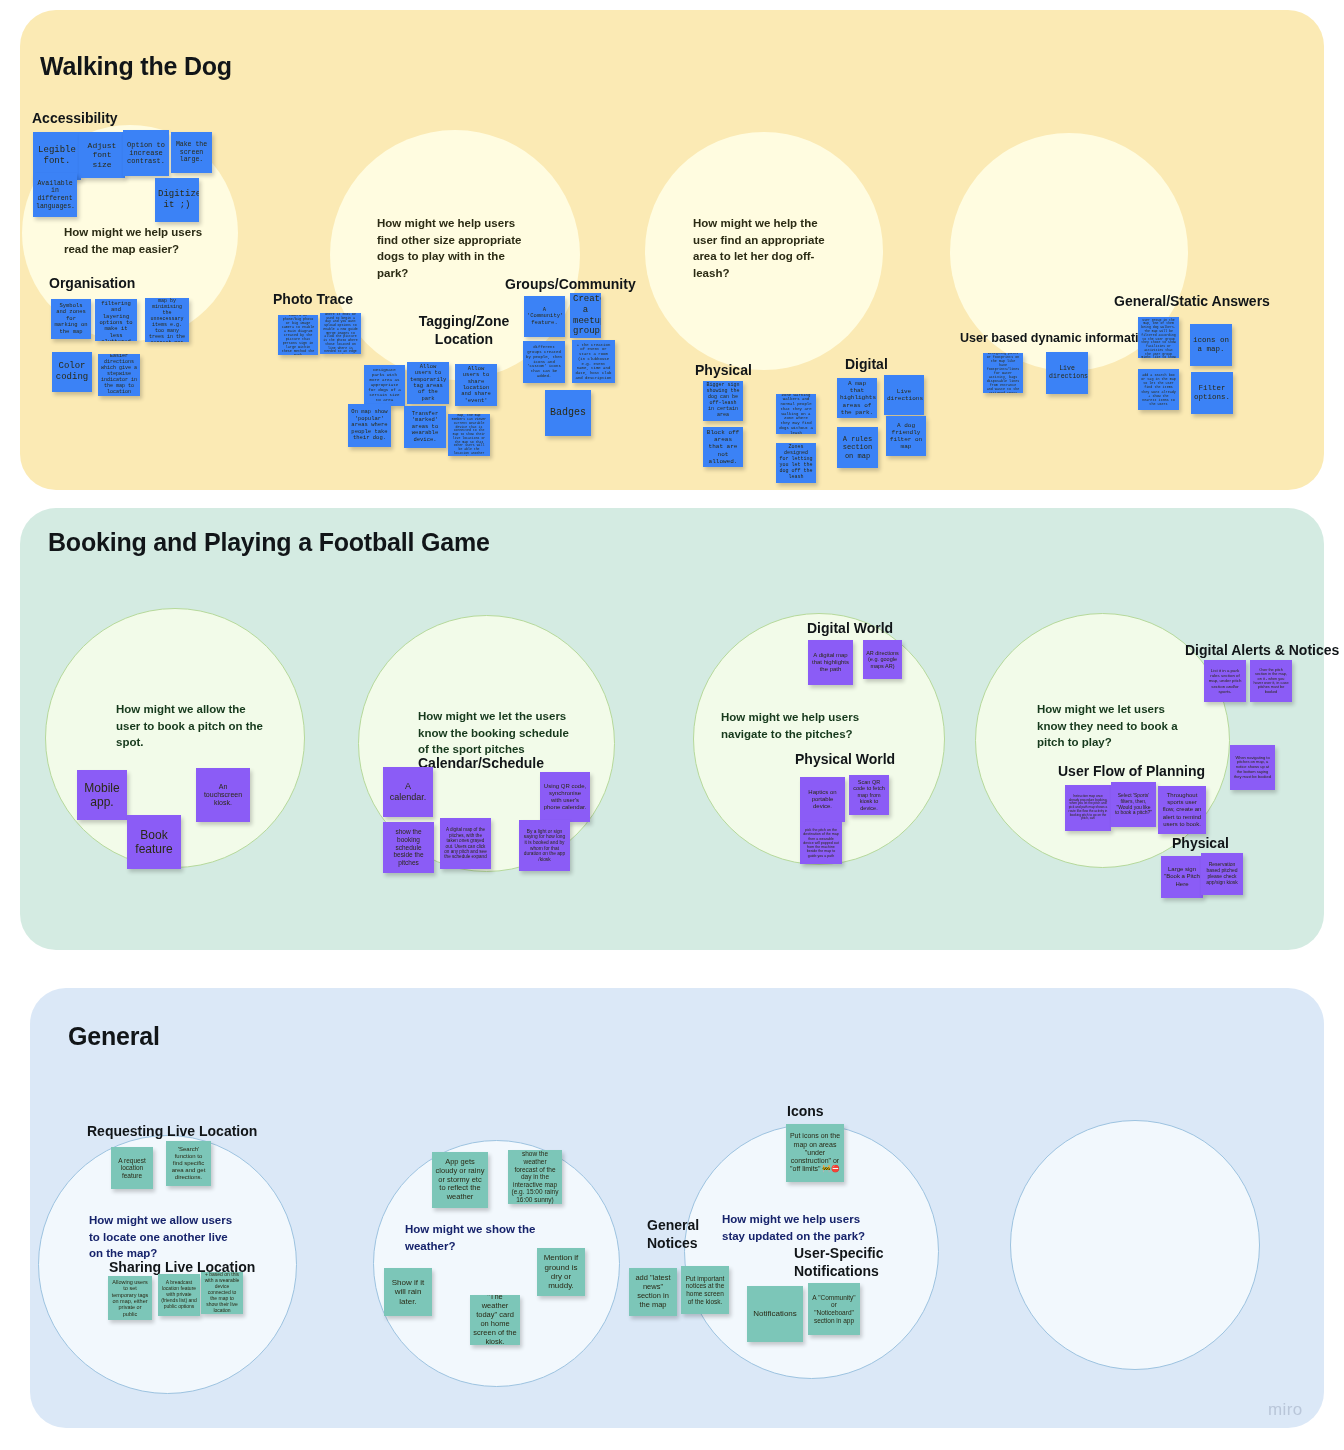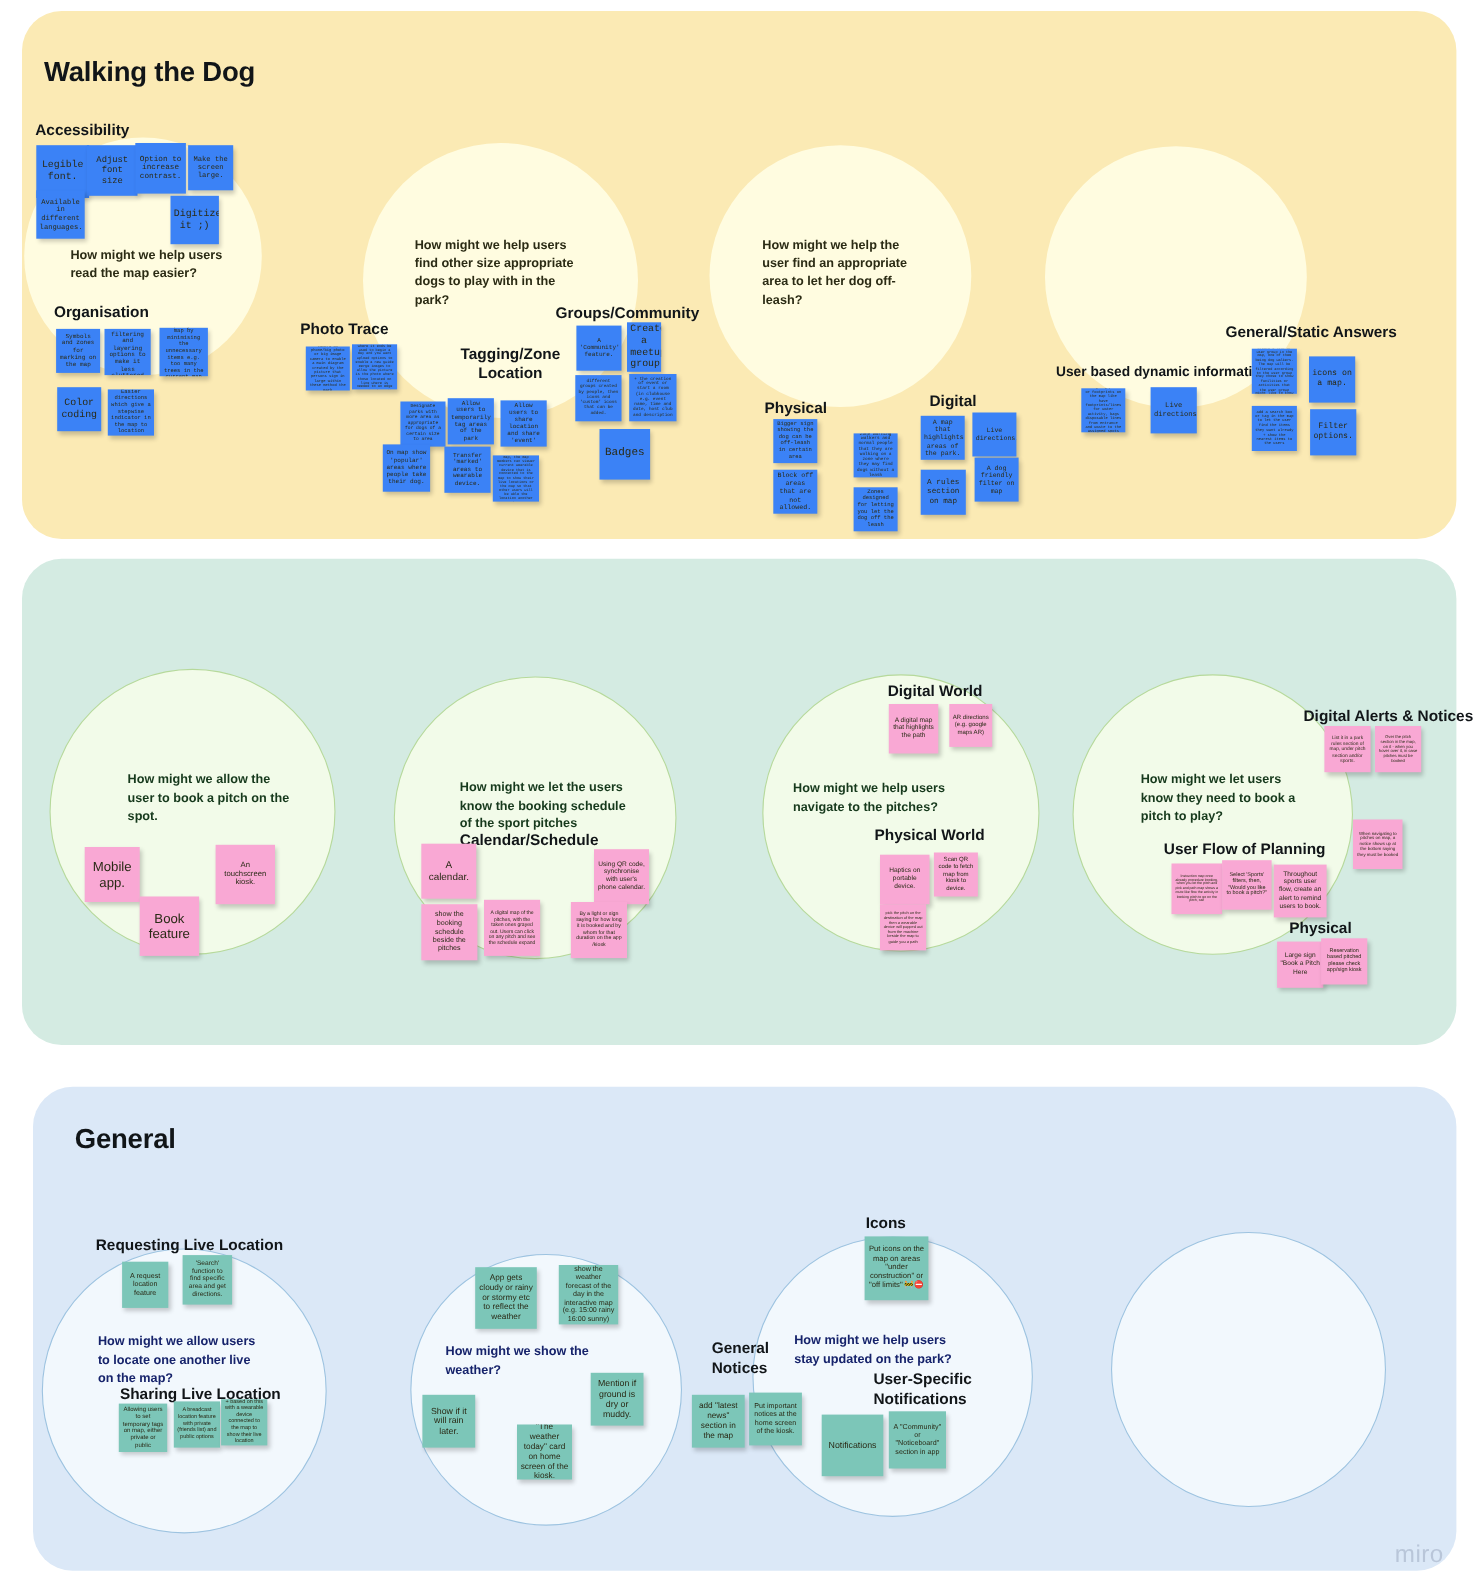--- a/index.html
+++ b/index.html
@@ -52,40 +52,40 @@
     box-shadow:2px 3px 4px rgba(0,0,0,0.20);
     display:flex; align-items:center; justify-content:center;
     text-align:center;
     color:#2a2a16;
     overflow:hidden;
     padding:3px;
     box-sizing:border-box;
     line-height:1.18;
   }
   .note.y { background:#3b82f6;font-family:Liberation Mono, monospace; }
-  .note.g { background:#f9a8d4; }
+  .note.g { background:#8b5cf6; }
   .note.t { background:#7cc6b8; }
 
   .f5  { font-size:5px; }
   .f55 { font-size:5.5px; }
   .f6  { font-size:6px; }
   .f65 { font-size:6.5px; }
   .f7  { font-size:7px; }
   .f75 { font-size:7.5px; }
   .f8  { font-size:8px; }
   .f9  { font-size:9px; }
   .f10 { font-size:10px; }
   .f12 { font-size:12px; }
 
   .note .txt { width:100%; }
 
   
   #miro-watermark {
     position:absolute; left:1268px; top:1400px;
-    font-size:22px; color:#b9c6d9; letter-spacing:0.4px;
+    font-size:17px; color:#b9c6d9; letter-spacing:0.4px;
   }
 </style>
 </head>
 <body>
 
 <div class="board">
 
   <div class="frame" id="frame-dog"></div>
   <div class="frame-title" id="title-dog">Walking the Dog</div>
 
@@ -225,20 +225,21 @@
       <span class="txt f75">icons on a map.</span>
     </div>
   <div class="note y" style="left:1138px;top:369px;width:41px;height:41px;">
       <span class="txt" style="font-size:3.4px;">add a search box or tag in the map to let the user find the items they want already + show the nearest items to the users</span>
     </div>
   <div class="note y" style="left:1191px;top:372px;width:42px;height:42px;">
       <span class="txt f75">Filter options.</span>
     </div>
 
   <div class="frame" id="frame-football"></div>
+  <div class="frame-title" id="title-football">Booking and Playing a Football Game</div>
 
   <div class="circle green" style="left:45px;top:608px;width:258px;height:258px;"></div>
   <div class="circle green" style="left:358px;top:615px;width:255px;height:255px;"></div>
   <div class="circle green" style="left:693px;top:613px;width:250px;height:250px;"></div>
   <div class="circle green" style="left:975px;top:613px;width:253px;height:253px;"></div>
 
   <div class="hmw green-q" style="left:116px;top:701px;width:152px;">How might we allow the user to book a pitch on the spot.</div>
   <div class="hmw green-q" style="left:418px;top:708px;width:152px;">How might we let the users know the booking schedule of the sport pitches</div>
   <div class="hmw green-q" style="left:721px;top:709px;width:152px;">How might we help users navigate to the pitches?</div>
   <div class="hmw green-q" style="left:1037px;top:701px;width:152px;">How might we let users know they need to book a pitch to play?</div>

